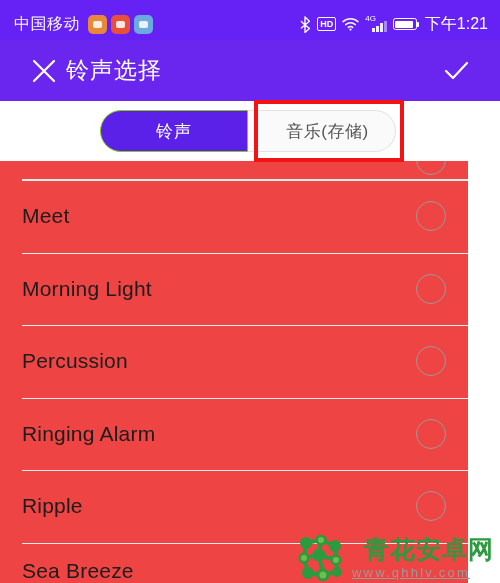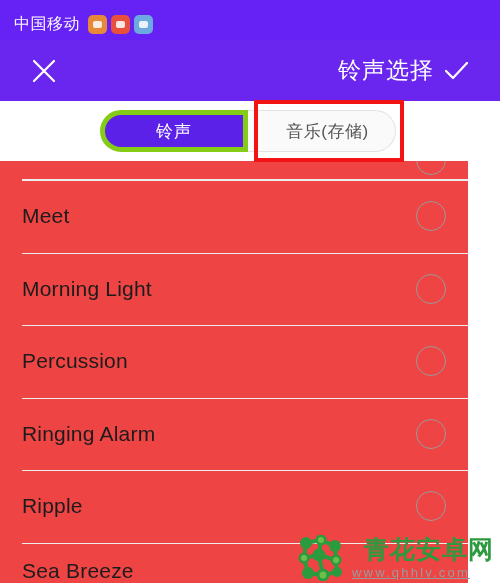--- a/index.html
+++ b/index.html
@@ -154,21 +154,21 @@
     width: 500px;
     height: 61px;
     background: #6A26EE;
     display: flex;
     align-items: center;
     box-sizing: border-box;
     padding: 0 22px;
   }
   #app-bar .bar-title {
     flex: 1 1 auto;
-    text-align: right;
+    text-align: left;
     color: #ffffff;
     font-size: 23px;
     letter-spacing: 1px;
   }
   .bar-btn {
     width: 44px;
     height: 44px;
     display: flex;
     align-items: center;
     justify-content: center;
@@ -199,21 +199,21 @@
     align-items: center;
     justify-content: center;
     font-size: 17px;
     box-sizing: border-box;
     cursor: pointer;
   }
   .tab.tab-left {
     background: #5B21E8;
     color: #ffffff;
     border-radius: 21px 0 0 21px;
-    border: 5px solid #84cc16;
+    border: 1px solid #84cc16;
     letter-spacing: 1px;
   }
   .tab.tab-right {
     background: #FAFAFA;
     color: #555555;
     border-radius: 0 21px 21px 0;
     border: 1px solid #E2E2E2;
     border-left: none;
     letter-spacing: 0.5px;
     padding-left: 12px;
@@ -333,20 +333,50 @@
     <span class="sb-carrier">中国移动</span>
 
     <span class="sb-appicons">
       <span class="sb-appicon ic-orange"></span>
       <span class="sb-appicon ic-red"></span>
       <span class="sb-appicon ic-blue"></span>
     </span>
 
     <span class="sb-spacer"></span>
 
+    <span class="sb-right">
+      <svg class="sb-ico" width="11" height="17" viewBox="0 0 11 17">
+        <path d="M5 1 L9.4 5.2 L5 9 L5 1 M5 9 L9.4 12.4 L5 16.4 L5 9 M5 9 L1.4 12 M5 9 L1.4 5.6" fill="none" stroke="#ffffff" stroke-width="1.4" stroke-linejoin="round" stroke-linecap="round"></path>
+      </svg>
+
+      <span class="sb-hd">HD</span>
+
+      <svg class="sb-ico" width="17" height="14" viewBox="0 0 17 14">
+        <path d="M1 4.6 A11 11 0 0 1 16 4.6" fill="none" stroke="#ffffff" stroke-width="1.5" stroke-linecap="round"></path>
+        <path d="M3.7 7.6 A7.3 7.3 0 0 1 13.3 7.6" fill="none" stroke="#ffffff" stroke-width="1.5" stroke-linecap="round"></path>
+        <path d="M6.3 10.4 A3.6 3.6 0 0 1 10.7 10.4" fill="none" stroke="#ffffff" stroke-width="1.5" stroke-linecap="round"></path>
+        <circle cx="8.5" cy="12.6" r="1.1" fill="#ffffff"></circle>
+      </svg>
+
+      <span class="sb-4g-wrap">
+        <span class="sb-4g-label">4G</span>
+        <span class="sb-bars">
+          <i></i>
+            <i></i>
+            <i></i>
+            <i></i>
+        </span>
+      </span>
+
+      <span class="sb-battery">
+          <span></span>
+        </span>
+
+      <span class="sb-time">下午1:21</span>
+    </span>
   </div>
 
   <div id="app-bar">
     <div class="bar-btn">
       <svg width="28" height="28" viewBox="0 0 28 28">
         <path d="M4 4 L24 24 M24 4 L4 24" stroke="#ffffff" stroke-width="2.2" stroke-linecap="round" fill="none"></path>
       </svg>
     </div>
 
     <div class="bar-title">铃声选择</div>

